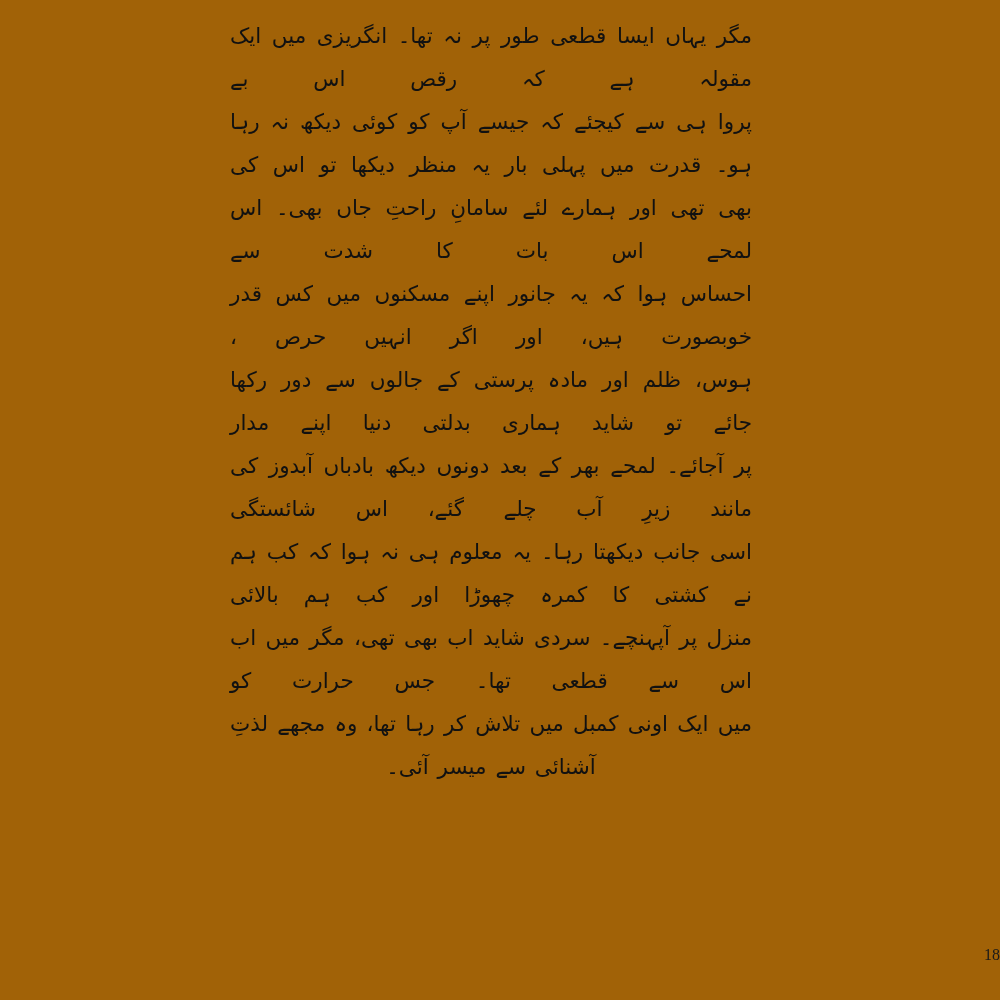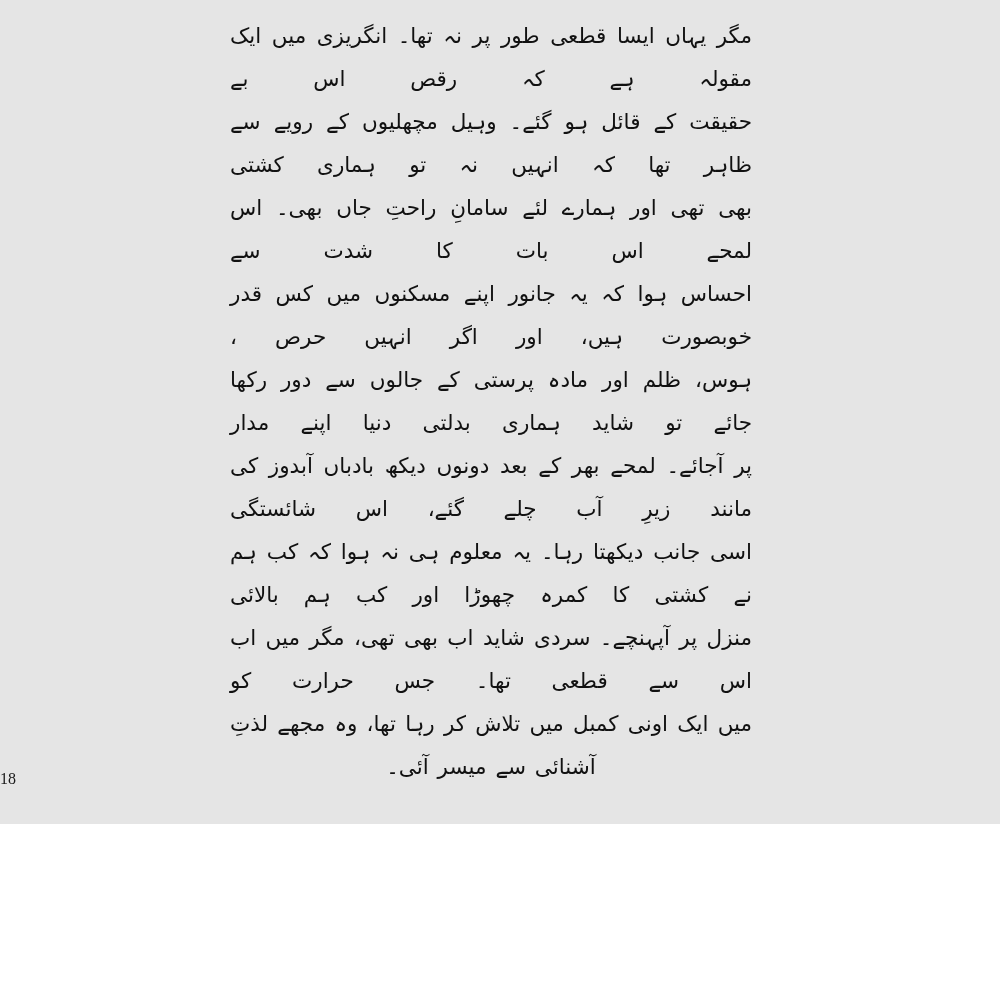--- a/index.html
+++ b/index.html
@@ -10,23 +10,23 @@
   body {
     width: 1000px;
     height: 1000px;
     overflow: hidden;
     font-family: "DejaVu Sans", "Liberation Sans", sans-serif;
     color: #111111;
   }
   .page {
     position: relative;
     width: 1000px;
-    height: 824px;
+    height: 1000px;
     box-sizing: border-box;
-    background: #e5e5e5;
+    background: #a16207;
   }
   .content {
     position: absolute;
     top: 14px;
     right: 248px;
     left: 230px;
     direction: rtl;
     text-align: justify;
     text-align-last: justify;
   }
@@ -50,37 +50,37 @@
     white-space: normal;
   }
   .para .ln.short {
     text-align-last: center;
   }
   .folio {
     position: absolute;
     bottom: 36px;
     left: 0;
     right: 0;
-    text-align: left;
+    text-align: right;
     direction: ltr;
     font-family: "Liberation Serif", "DejaVu Serif", serif;
     font-size: 16px;
     color: #1a1a1a;
   }
 </style>
 </head>
 <body>
 
 <div class="page">
 
   <div class="content">
 
     <div class="para first-para">
       <span class="ln">مگر یہاں ایسا قطعی طور پر نہ تھا۔ انگریزی میں ایک مقولہ ہے کہ رقص اس بے</span>
-      <span class="ln">حقیقت کے قائل ہو گئے۔ وہیل مچھلیوں کے رویے سے ظاہر تھا کہ انہیں نہ تو ہماری کشتی</span>
+      <span class="ln">پروا ہی سے کیجئے کہ جیسے آپ کو کوئی دیکھ نہ رہا ہو۔ قدرت میں پہلی بار یہ منظر دیکھا تو اس کی</span>
       <span class="ln">بھی تھی اور ہمارے لئے سامانِ راحتِ جاں بھی۔ اس لمحے اس بات کا شدت سے</span>
       <span class="ln">احساس ہوا کہ یہ جانور اپنے مسکنوں میں کس قدر خوبصورت ہیں، اور اگر انہیں حرص ،</span>
       <span class="ln">ہوس، ظلم اور مادہ پرستی کے جالوں سے دور رکھا جائے تو شاید ہماری بدلتی دنیا اپنے مدار</span>
       <span class="ln">پر آجائے۔ لمحے بھر کے بعد دونوں دیکھ بادباں آبدوز کی مانند زیرِ آب چلے گئے، اس شائستگی</span>
       <span class="ln">اسی جانب دیکھتا رہا۔ یہ معلوم ہی نہ ہوا کہ کب ہم نے کشتی کا کمرہ چھوڑا اور کب ہم بالائی</span>
       <span class="ln">منزل پر آپہنچے۔ سردی شاید اب بھی تھی، مگر میں اب اس سے قطعی تھا۔ جس حرارت کو</span>
       <span class="ln short">میں ایک اونی کمبل میں تلاش کر رہا تھا، وہ مجھے لذتِ آشنائی سے میسر آئی۔</span>
     </div>
 
   </div>

